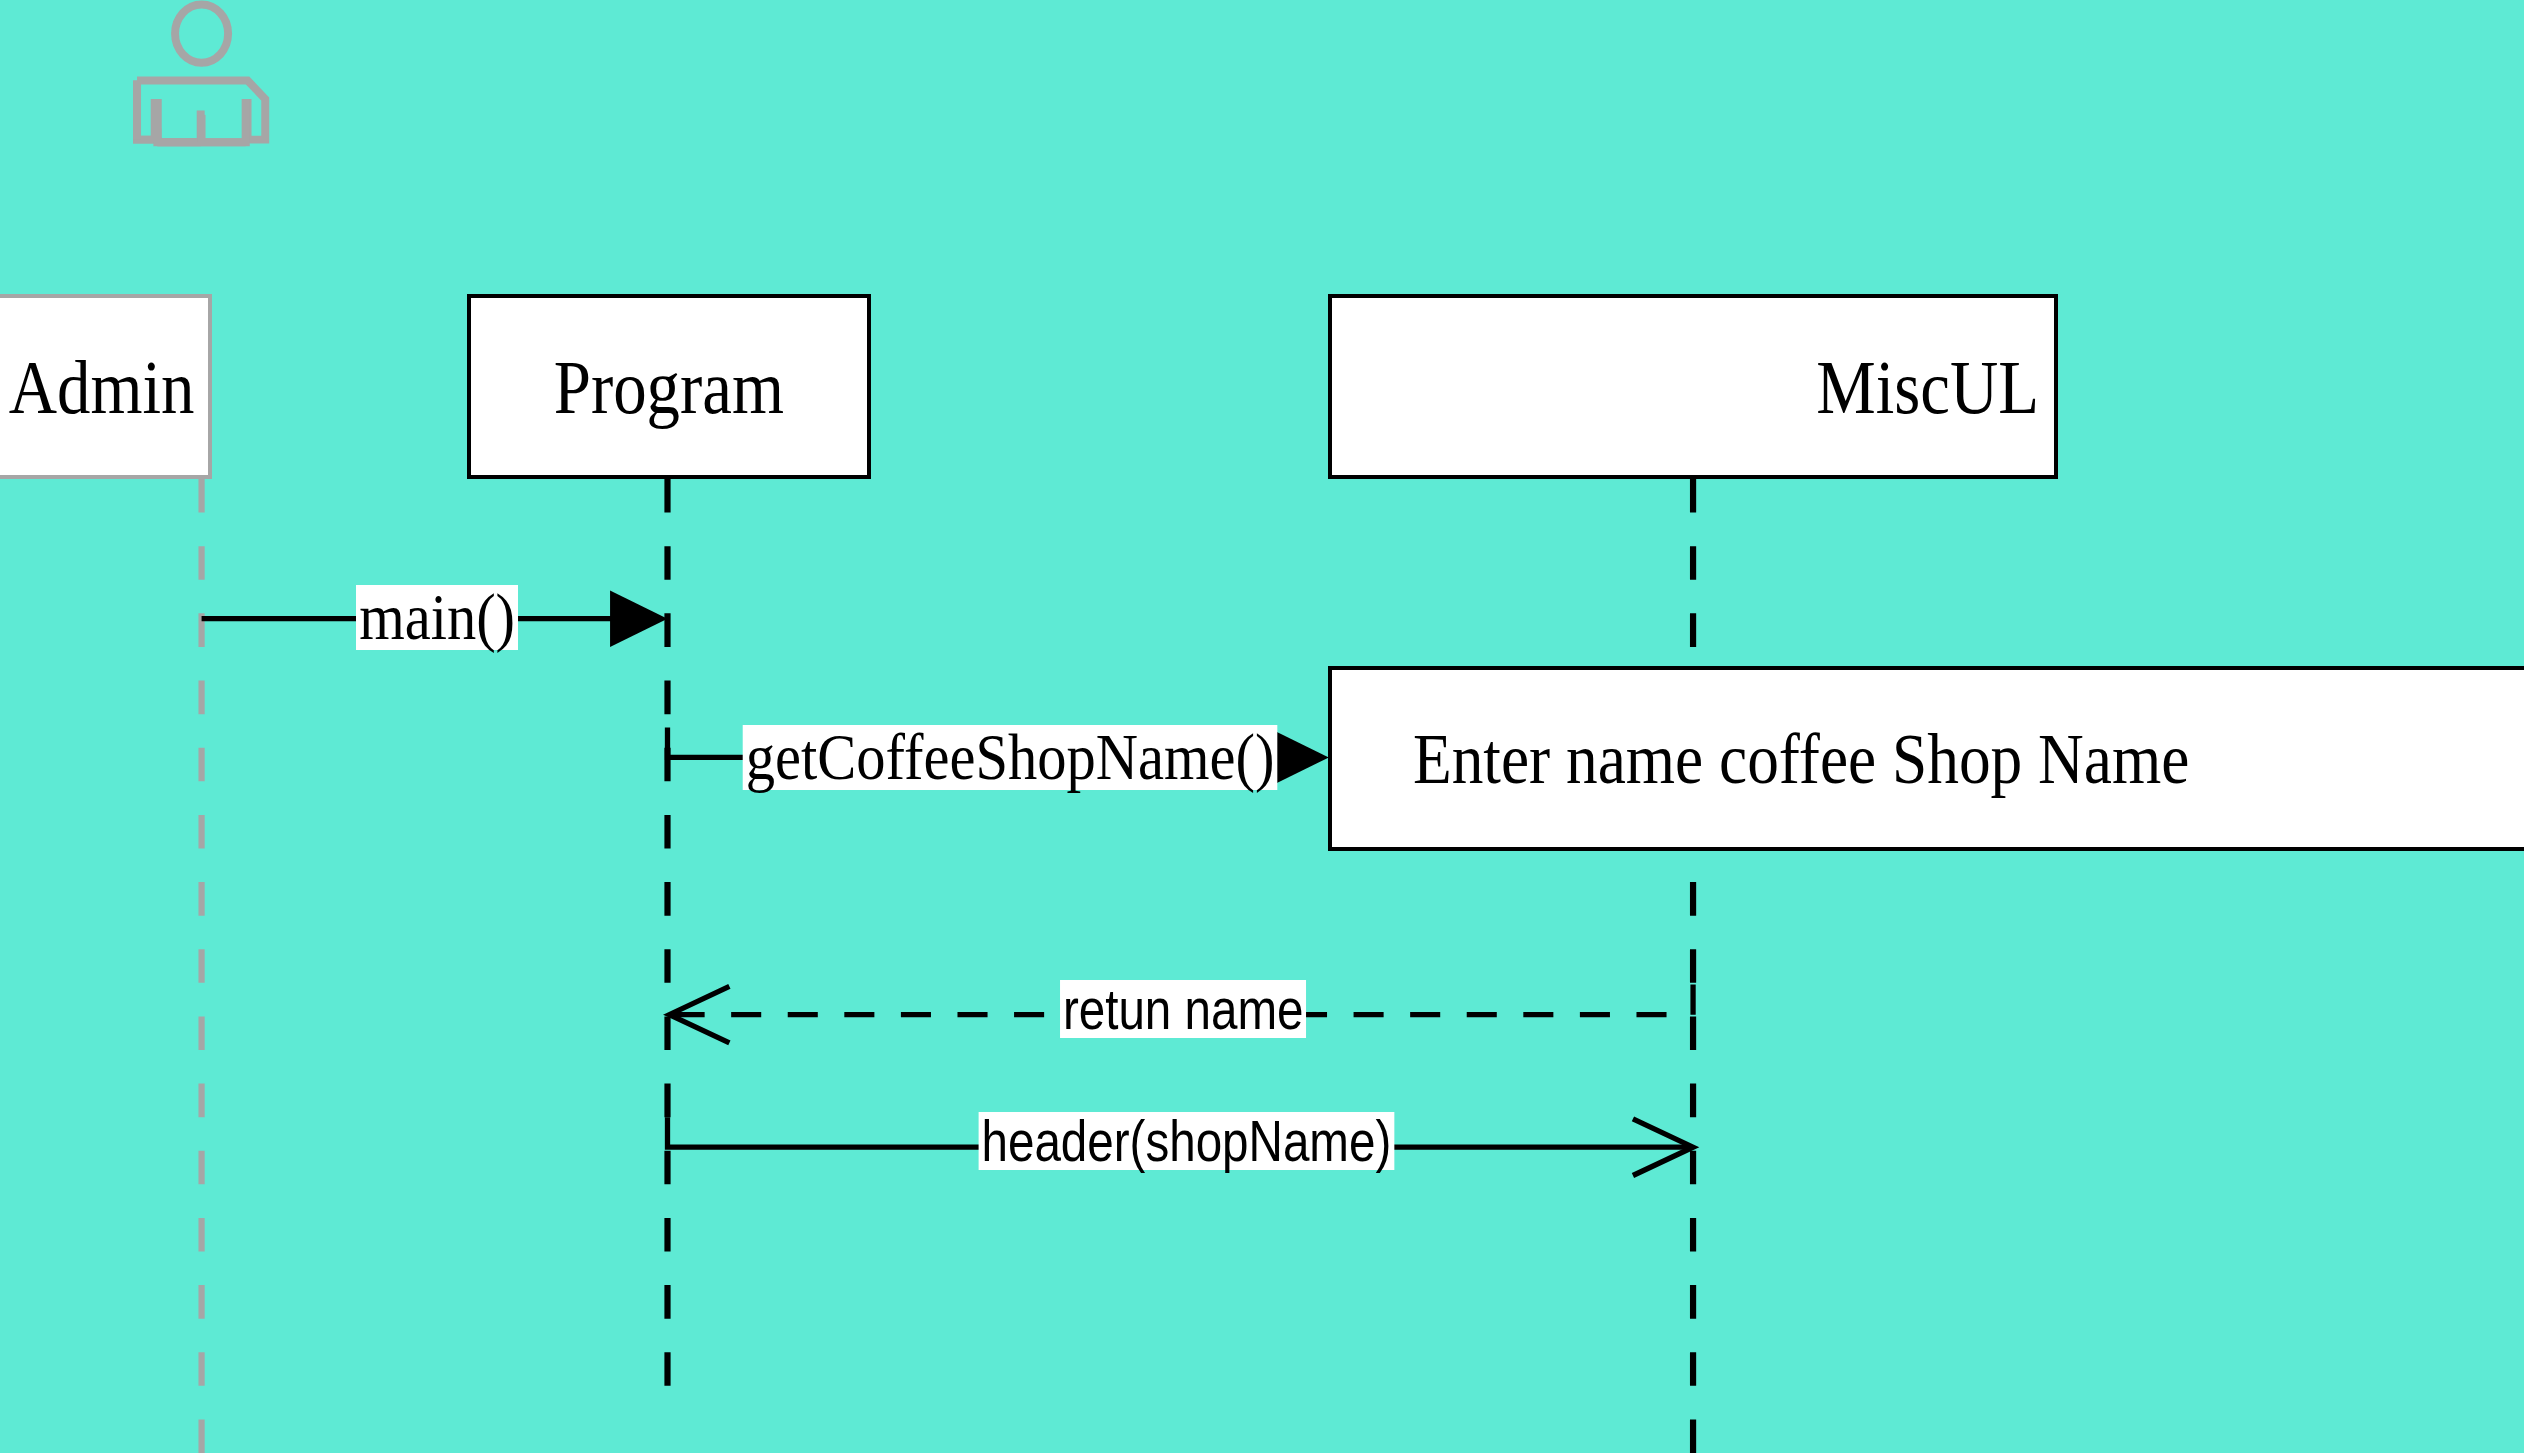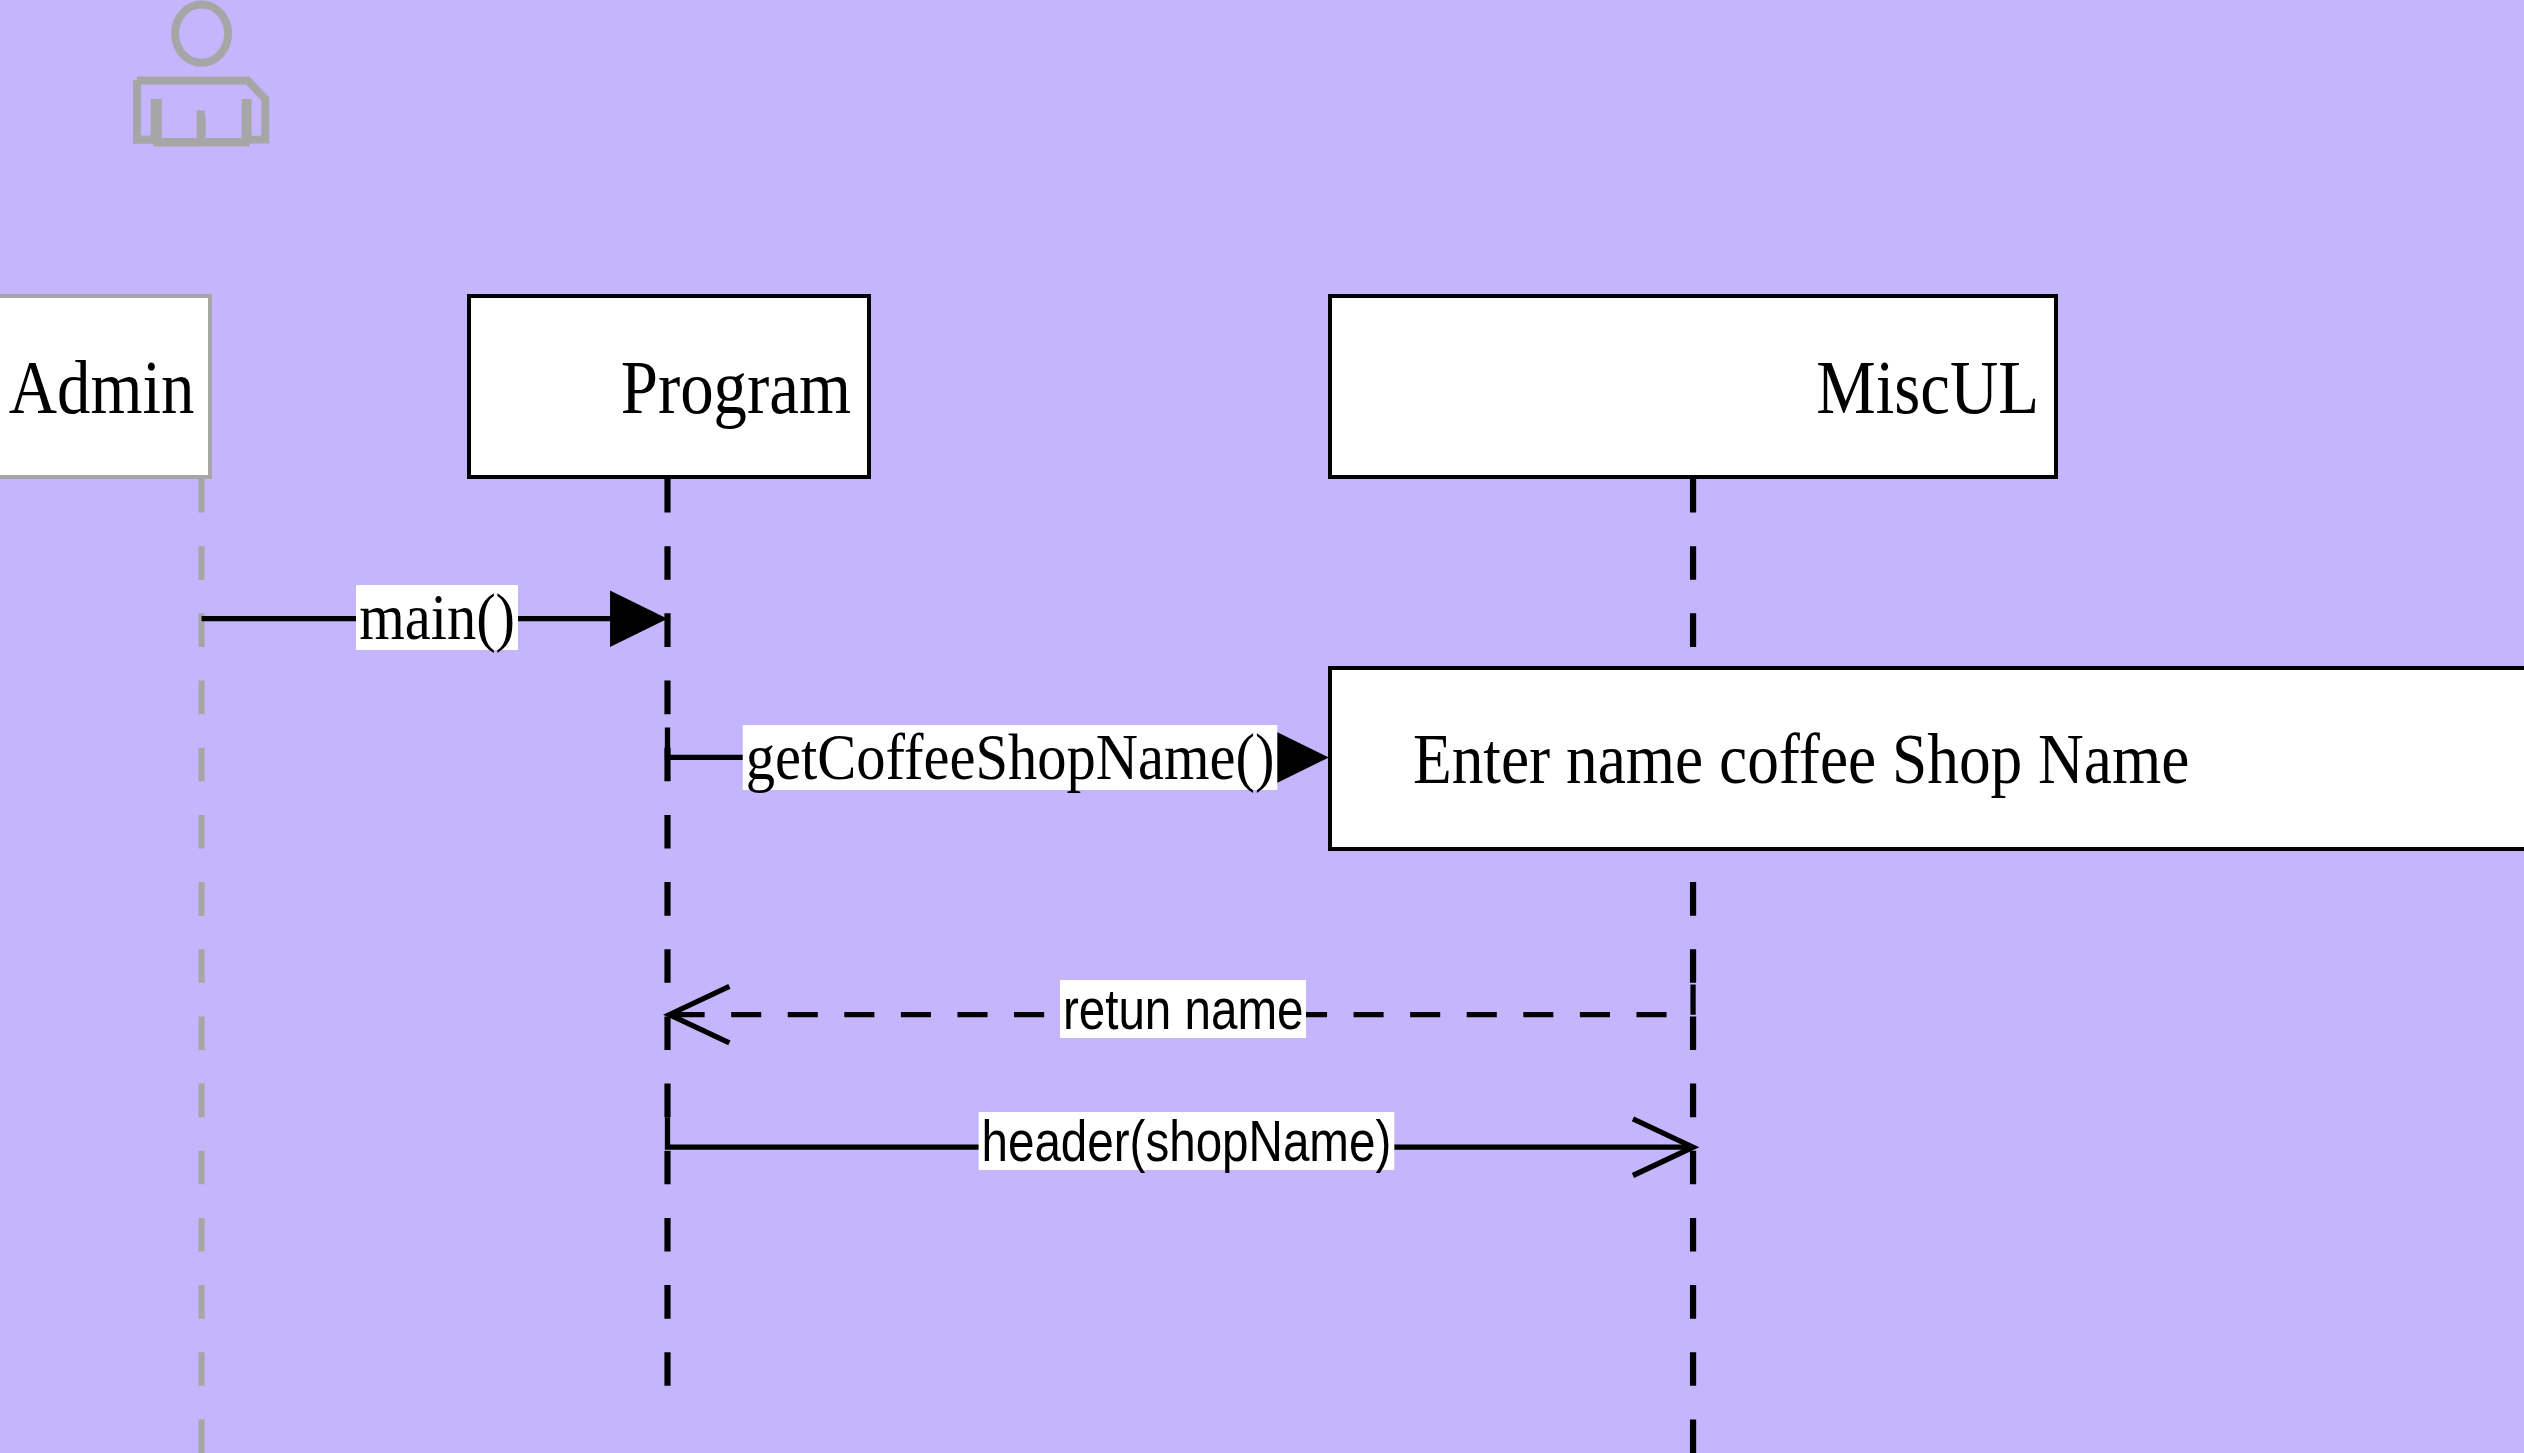--- a/index.html
+++ b/index.html
@@ -4,21 +4,21 @@
 <style>
   html, body {
     margin: 0;
     padding: 0;
     background: #ffffff;
   }
   #canvas {
     position: relative;
     width: 2525px;
     height: 1453px;
-    background: #c4b5fd;
+    background: #5eead4;
     overflow: hidden;
     font-family: "Liberation Serif", "DejaVu Serif", serif;
   }
   svg.layer {
     position: absolute;
     left: 0;
     top: 0;
     width: 2525px;
     height: 1453px;
   }
@@ -113,21 +113,21 @@
     <g>
       <path d="M 755 1264 L 755 1298 L 1912 1298" fill="none" stroke="#000000" stroke-width="6"></path>
       <path d="M 1847 1266 L 1915 1298 L 1847 1330" fill="none" stroke="#000000" stroke-width="6" stroke-linecap="butt"></path>
     </g>
   </svg>
 
   <div class="node-box" style="left:-8.8px; top:294px; width:221px; height:185px; border:4.4px solid #a6a6a6;">
     <span class="node-label" style="font-size:76px;">Admin</span>
   </div>
 
-  <div class="node-box" style="left:467px; top:294px; width:404px; height:185px; border:4.4px solid #000000;justify-content:flex-end;">
+  <div class="node-box" style="left:467px; top:294px; width:404px; height:185px; border:4.4px solid #000000;">
     <span class="node-label" style="font-size:76px;">Program</span>
   </div>
 
   <div class="node-box" style="left:1328px; top:294px; width:730px; height:185px; border:4.4px solid #000000;justify-content:flex-end;">
     <span class="node-label" style="font-size:76px;">MiscUL</span>
   </div>
 
   <div class="node-box" style="left:1328px; top:666px; width:1207px; height:185px; border:4.4px solid #000000;
               justify-content:flex-start; padding-left:28px;">
     <span class="node-label" style="font-size:72px;">Enter name coffee Shop Name</span>

